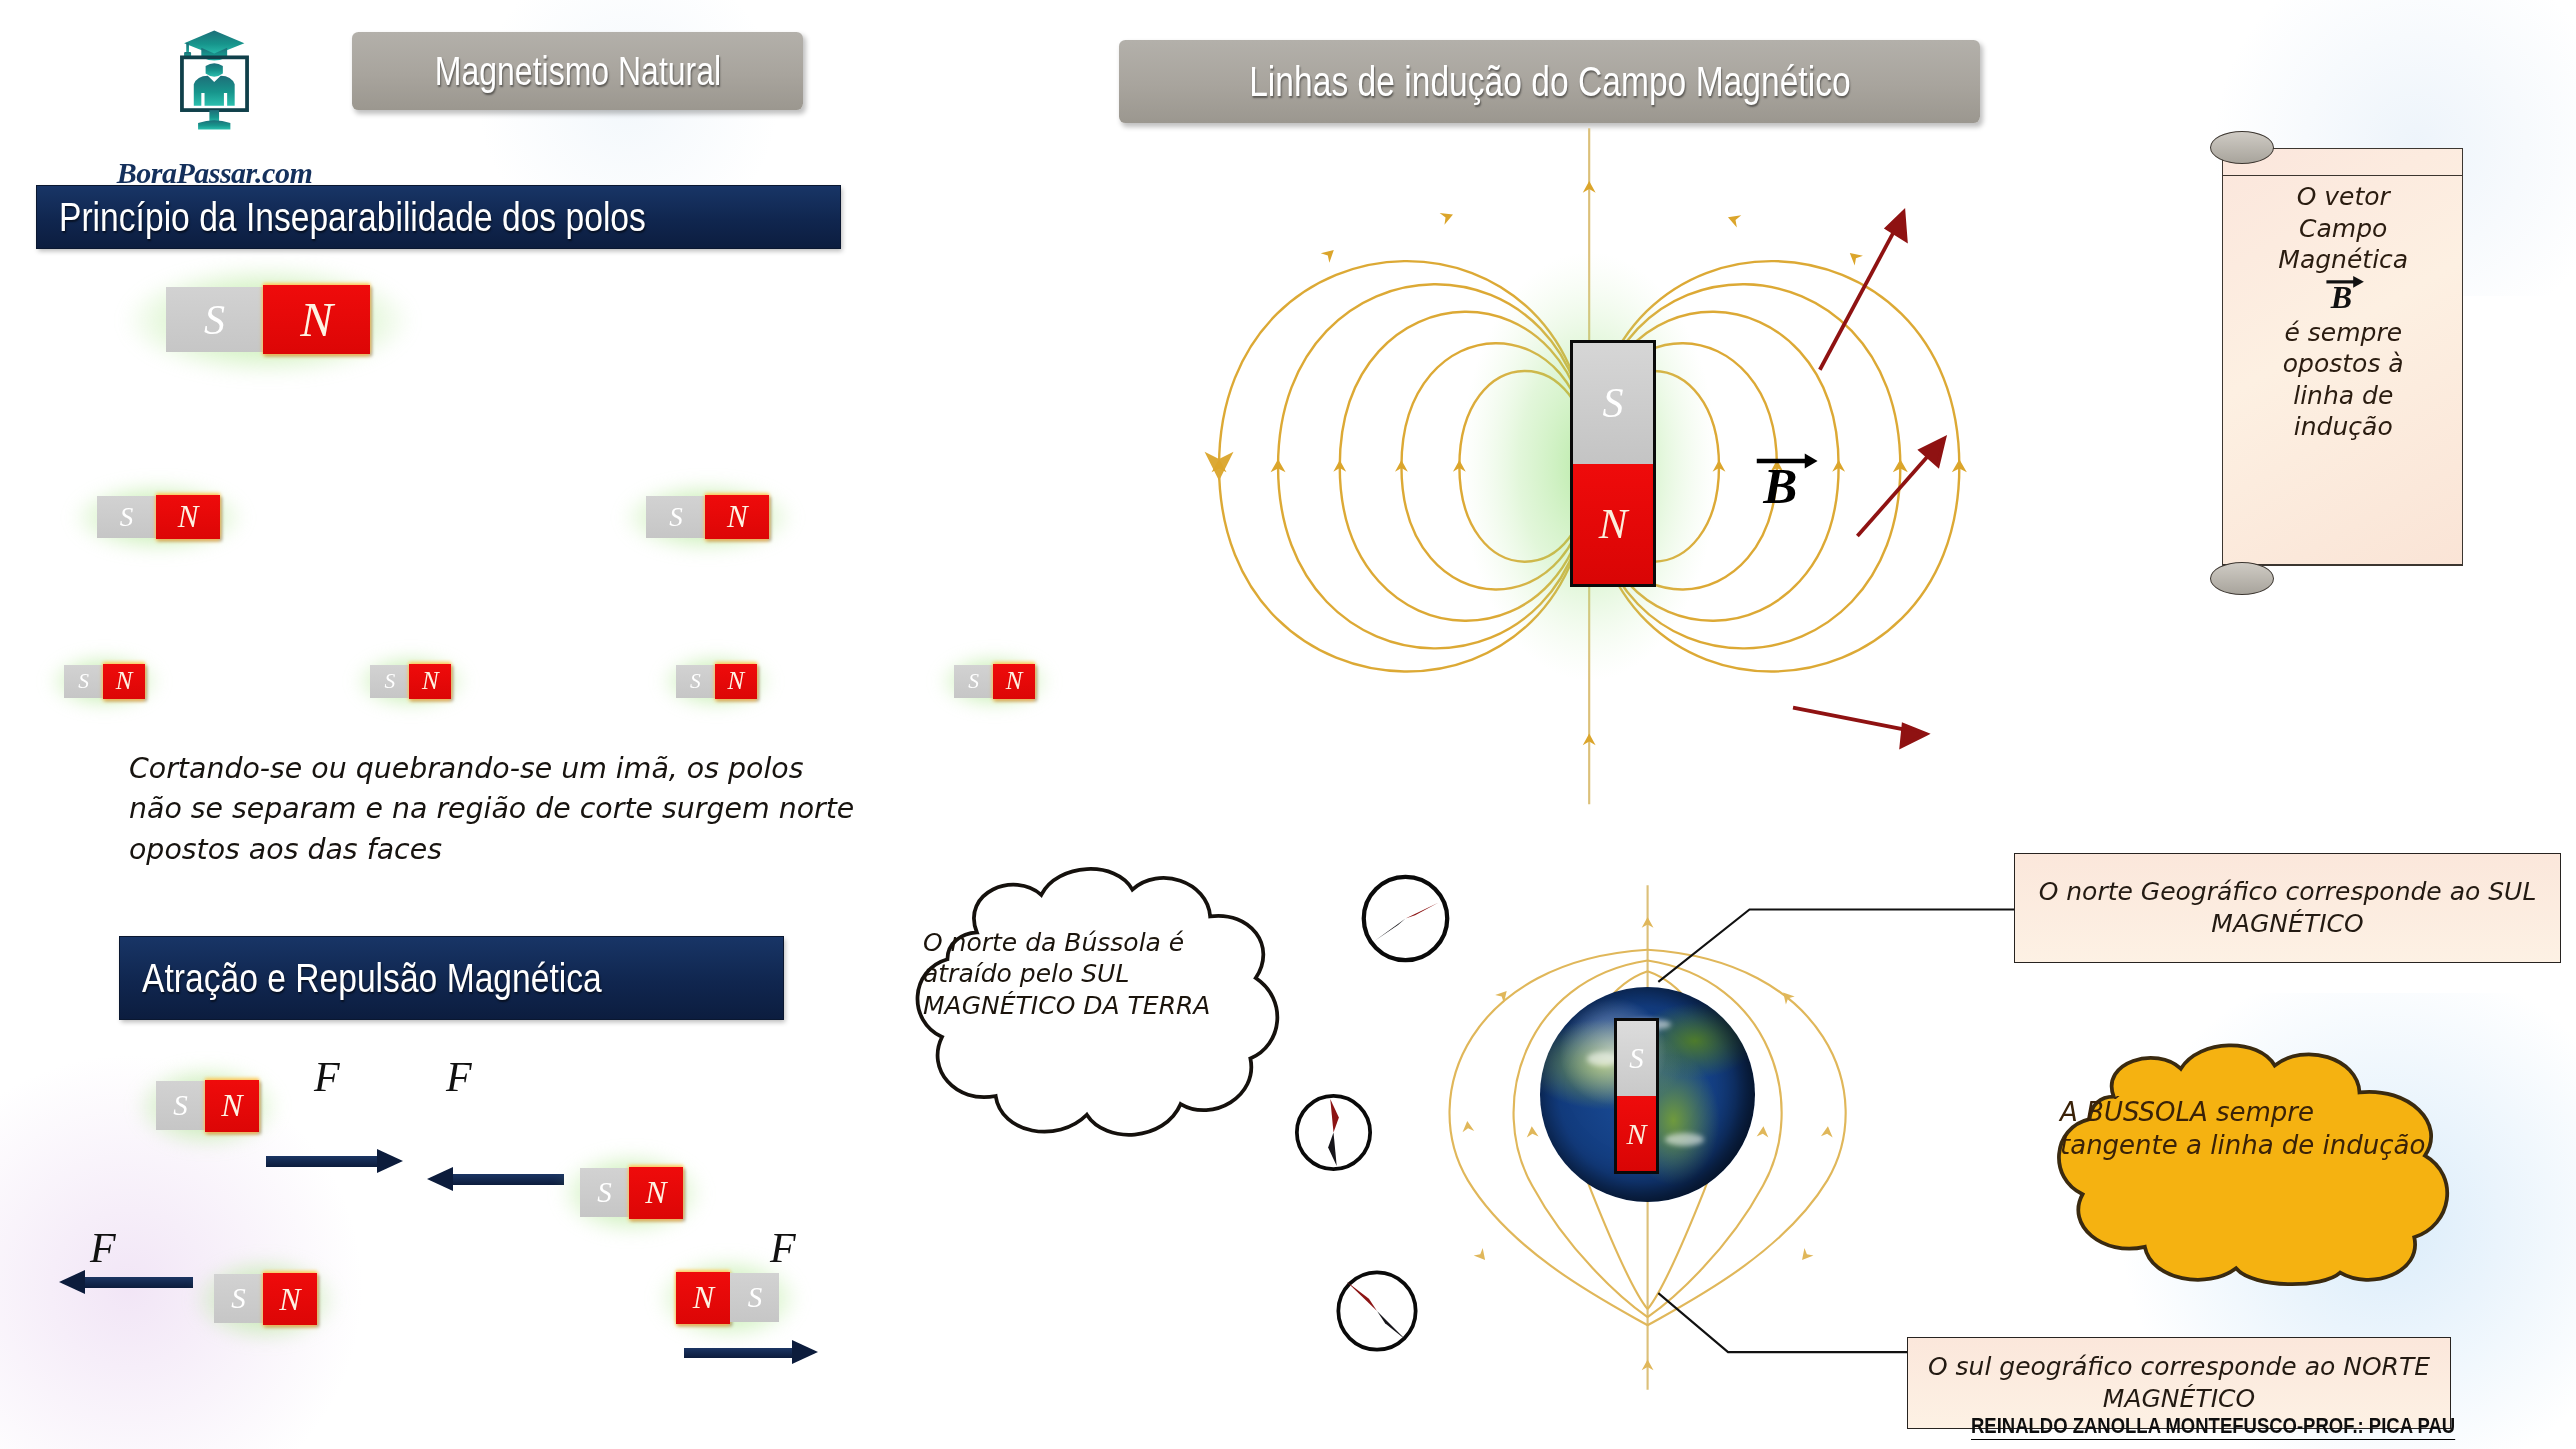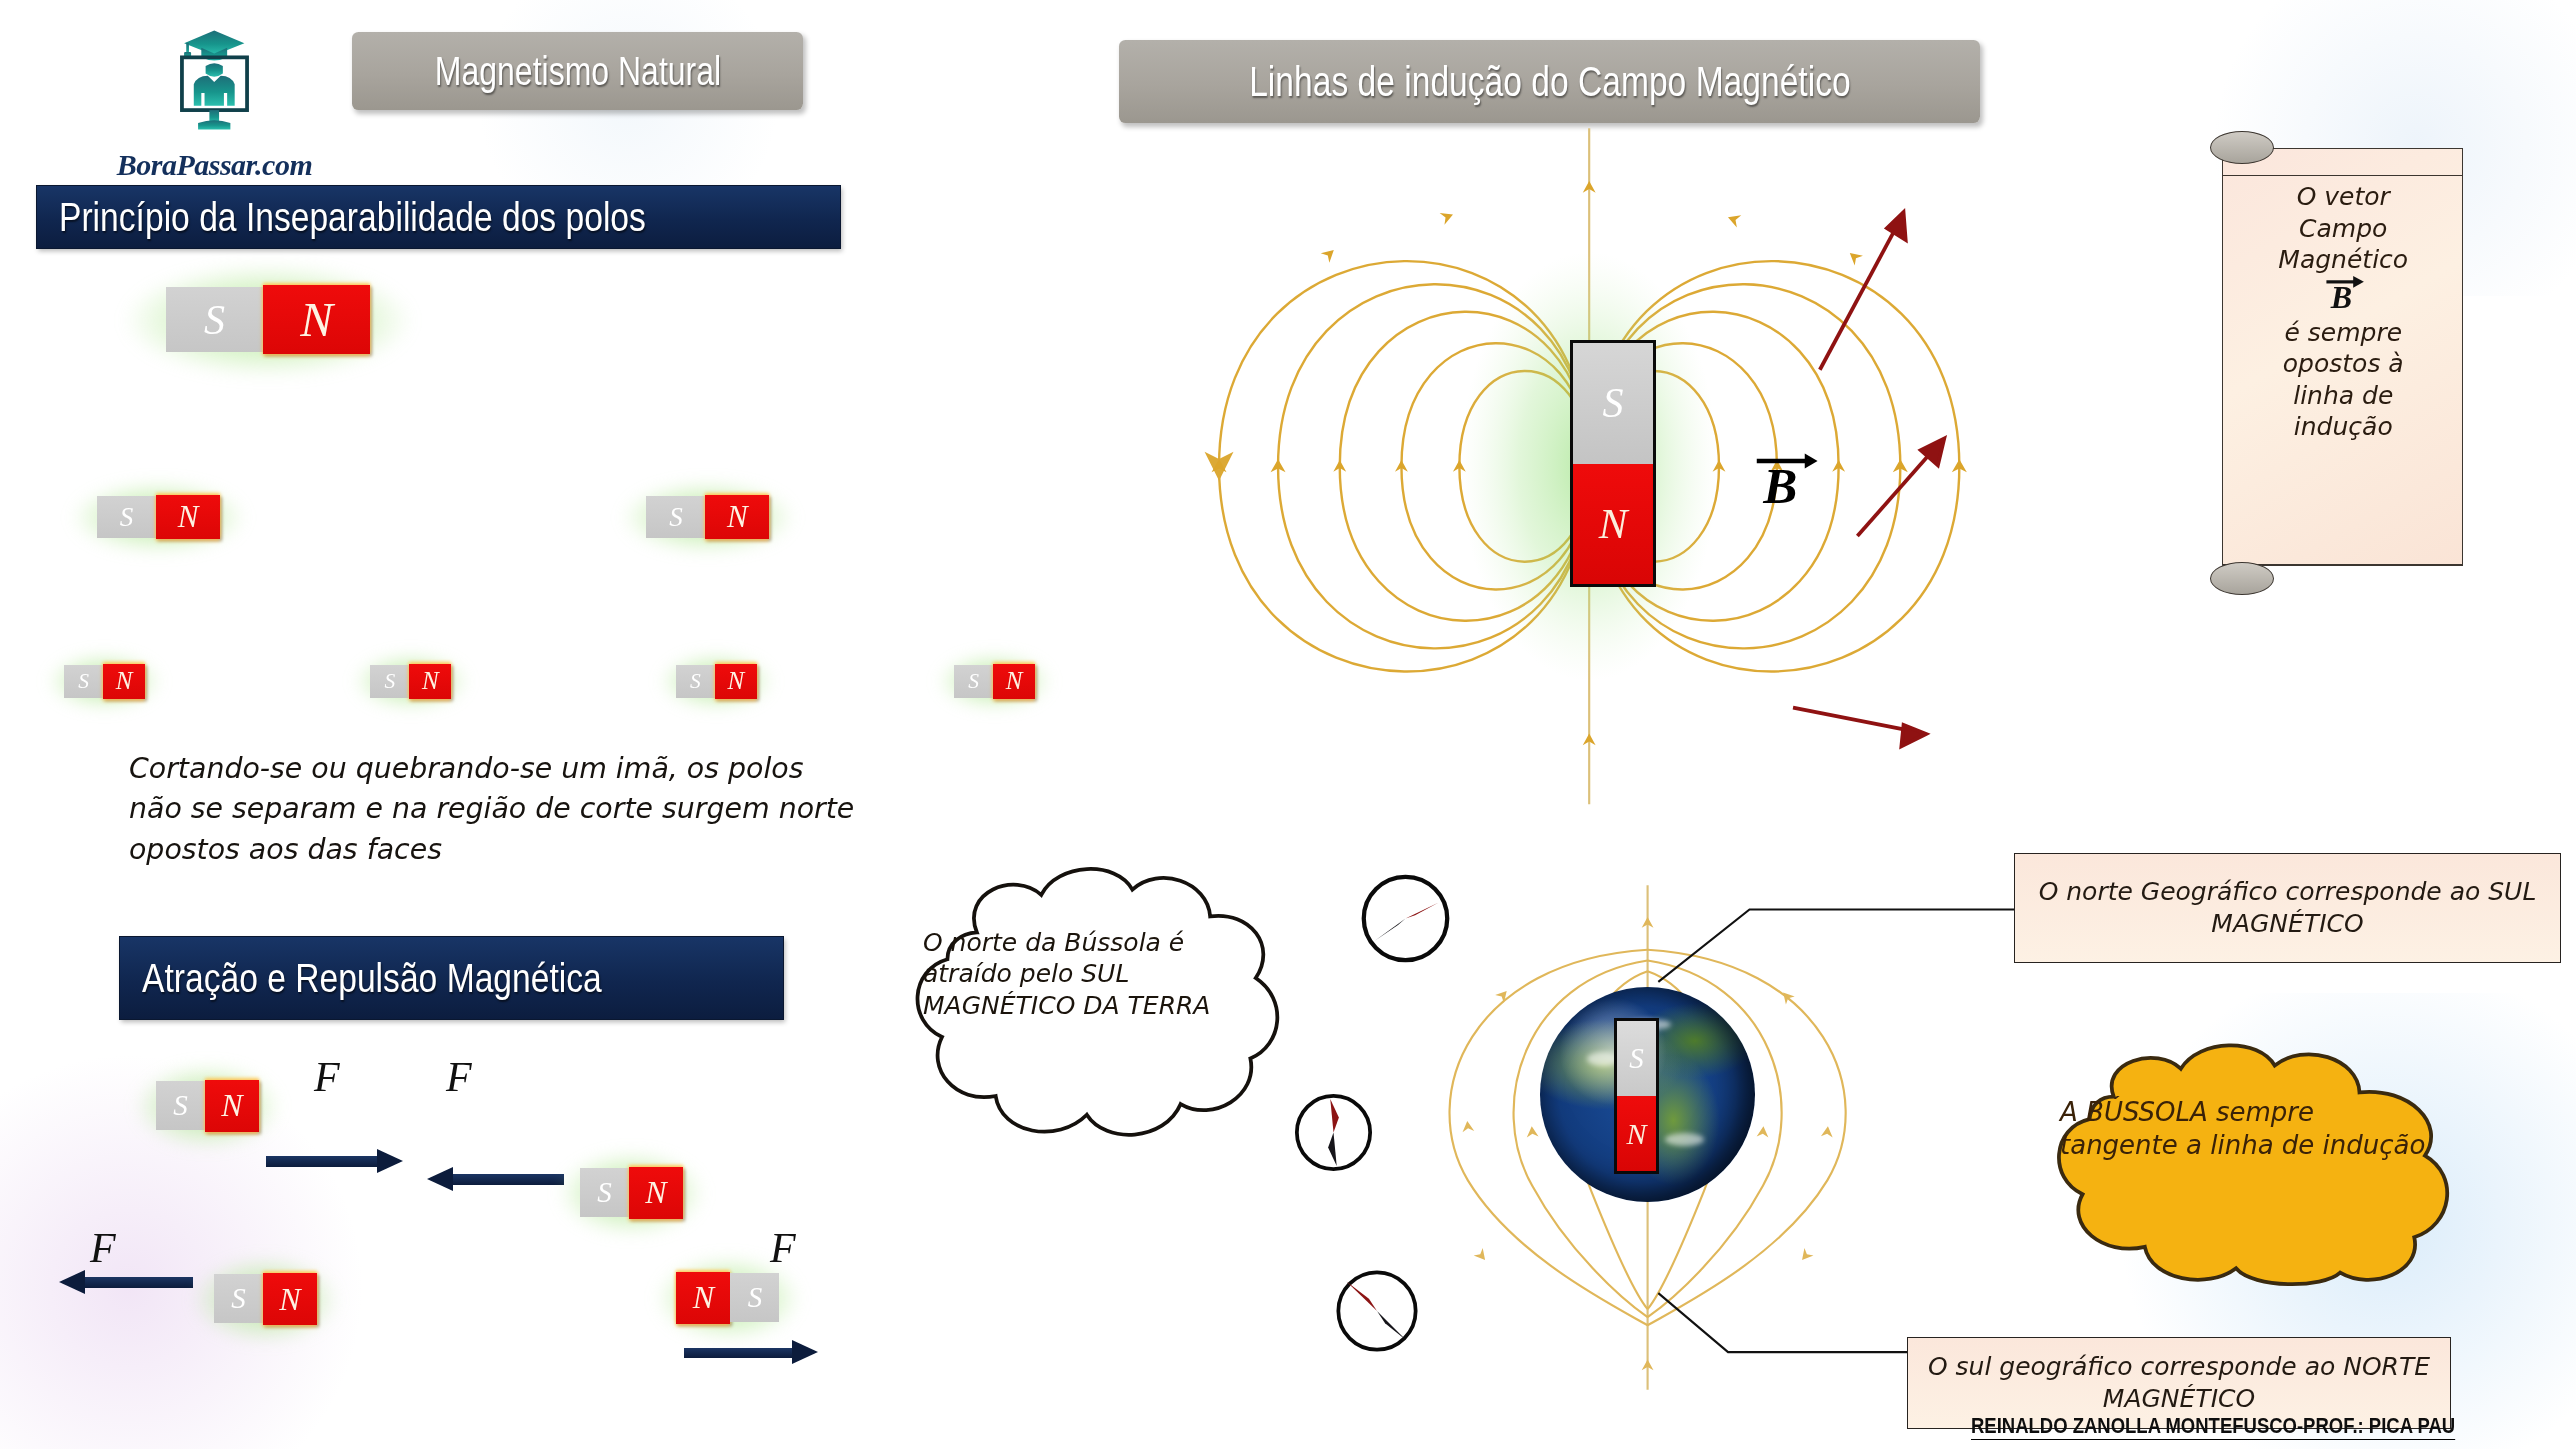--- a/index.html
+++ b/index.html
@@ -21,21 +21,21 @@
   .wash.tl { left:440px; top:-32px; width:376px; height:268px;
     background:radial-gradient(circle at 50% 50%, rgba(180,210,235,.16), rgba(255,255,255,0) 65%); }
 
   .abs { position:absolute; }
 
   
   #logo { left:102px; top:24px; width:225px; text-align:center; }
   #logo .mark { width:89px; height:113px; margin:0 auto; position:relative; }
   #logo .wordmark {
     font-family:"Liberation Serif", serif; font-style:italic; font-weight:700;
-    font-size:30px; color:#14305c; letter-spacing:-0.5px; margin-top:11px;
+    font-size:30px; color:#14305c; letter-spacing:-0.5px; margin-top:19px;
   }
 
   
   .plate {
     background:linear-gradient(180deg,#b3b0aa 0%,#a8a49d 55%,#9b978f 100%);
     border-radius:6.4px;
     box-shadow: 2.1px 3.2px 5.4px rgba(0,0,0,.25);
     display:flex; align-items:center; justify-content:center;
   }
   .plate span {
@@ -404,21 +404,21 @@
 
 <div id="scroll" class="abs">
   <div class="scroll-body"></div>
   <div class="scroll-line" style="top:46px;"></div>
   <div class="scroll-line" style="bottom:30px;"></div>
   <div class="scroll-roll top"></div>
   <div class="scroll-roll bot"></div>
   <div class="scroll-text">
     <div>O vetor</div>
     <div>Campo</div>
-    <div>Magnético</div>
+    <div>Magnética</div>
     <div style="margin:-3.2px 0 -2.1px 0;">
       <svg width="46" height="39" viewBox="0 0 86 72" style="font-size:46px">
         <path d="M12 18 L66 18" stroke="#111" stroke-width="6"></path>
         <path d="M62 7 L82 18 L62 29 Z" fill="#111"></path>
         <text x="20" y="66" font-family="Liberation Serif, serif" font-style="italic" font-weight="700" font-size="60" fill="#111">B</text>
       </svg>
     </div>
     <div>é sempre</div>
     <div>opostos à</div>
     <div>linha de</div>

